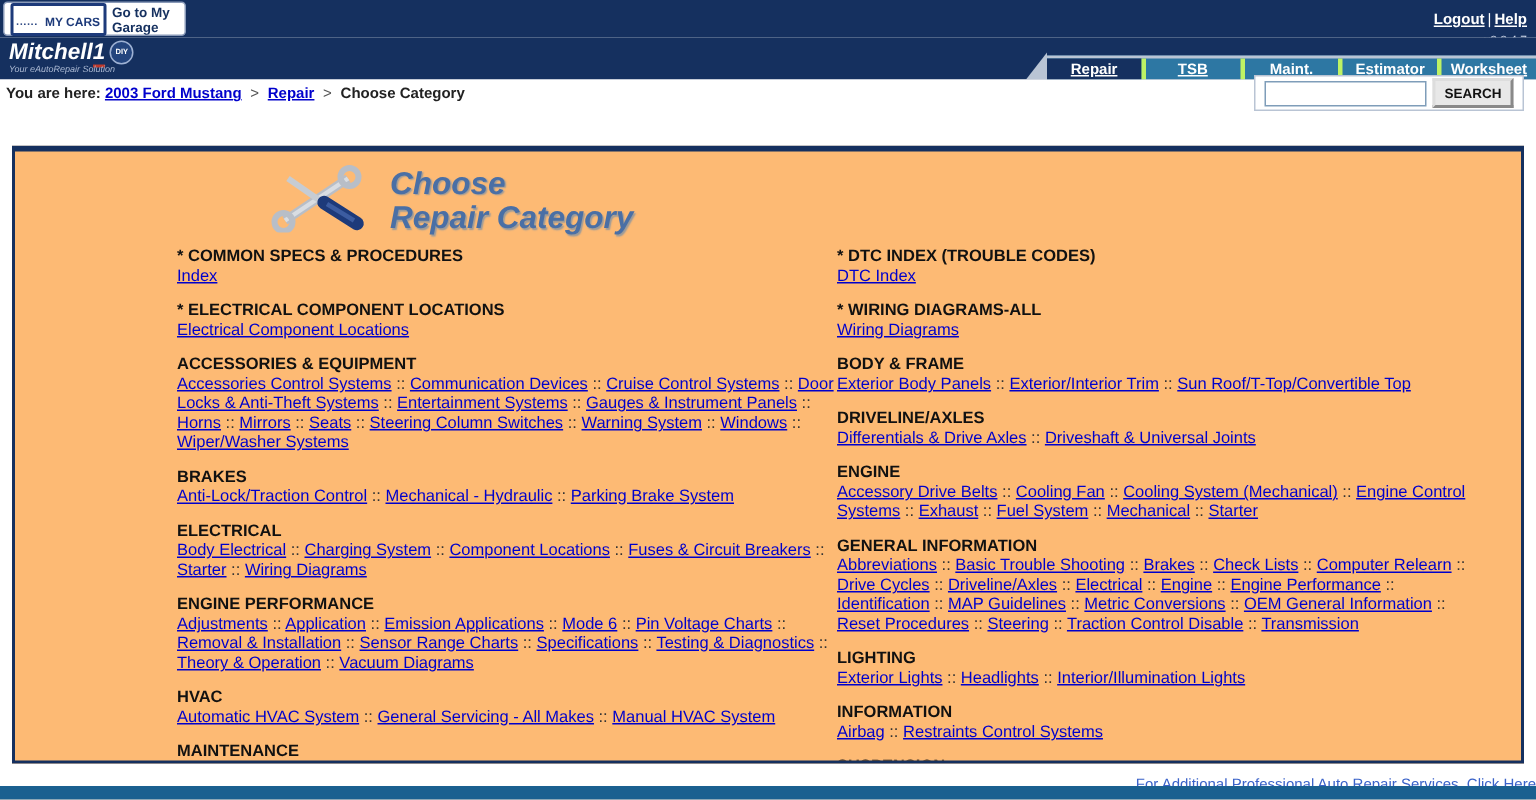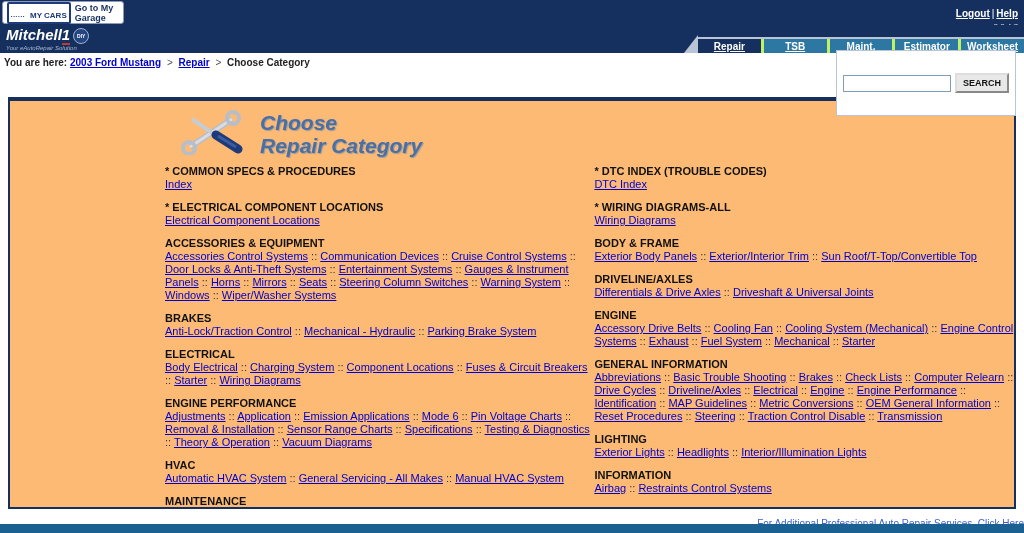--- a/index.html
+++ b/index.html
@@ -32,32 +32,32 @@
   .tab a { color:#fff; font-size:10px; font-weight:bold; text-decoration:underline; }
   .tab.active { background:#15305F; }
 
   
   .crumbrow { position:relative; height:44px; background:#fff; }
   .breadcrumb { position:absolute; left:4px; top:4px; font-size:10px; color:#333; }
   .breadcrumb .label { font-weight:bold; color:#222; }
   .breadcrumb a { color:#0000CC; font-weight:bold; text-decoration:underline; }
   .breadcrumb .sep { color:#555; padding:0 3px; }
   .breadcrumb .current { font-weight:bold; color:#222; }
-  .searchpanel { position:absolute; right:8px; top:-3px; background:#fff; border:1px solid #b9c4d4; padding:22px 6px; display:flex; align-items:center; gap:4px; }
+  .searchpanel { position:absolute; right:8px; top:-3px; background:#fff; border:1px solid #b9c4d4; padding:1px 6px; display:flex; align-items:center; gap:4px; }
   .search-input { width:108px; height:17px; border:1px solid #7f9db9; font-size:11px; padding:1px 3px; }
   .search-btn { height:20px; background:#e8e8e8; border:2px outset #ddd; font-size:9px; font-weight:bold; color:#111; padding:0 6px; cursor:pointer; font-family:"Liberation Sans", sans-serif; }
 
   
   .mainbox { margin:0 8px; border:2px solid #15305F; border-top:4px solid #15305F; background:#fdba74; height:412px; overflow:hidden; }
   .titleblock { display:flex; align-items:flex-start; margin:6px 0 8px 170px; }
   .tools-icon { width:72px; height:48px; margin-right:8px; }
   .page-title { font-size:21px; font-weight:bold; font-style:italic; color:#4A6FA5; line-height:23px; text-shadow:1px 1px 1px #9a9a9a; margin-top:4px; }
 
   .columns { display:flex; padding-left:108px; }
-  .col { width:440px;margin-left:47px; }
+  .col { width:440px; }
   .col.right { margin-left:0; width:430px; }
   .cat { margin-bottom:10px; }
   .cat-title { font-size:11px; font-weight:bold; color:#111; line-height:13px; }
   .cat-links { font-size:11px; line-height:13px; }
   .cat-links a { color:#0000CC; text-decoration:underline; }
   .cat-links .sep { color:#333; }
 
   
   .footer { text-align:right; padding-top:4px; }
   .footer-link { font-size:10px; color:#3a62c9; text-decoration:underline; }

